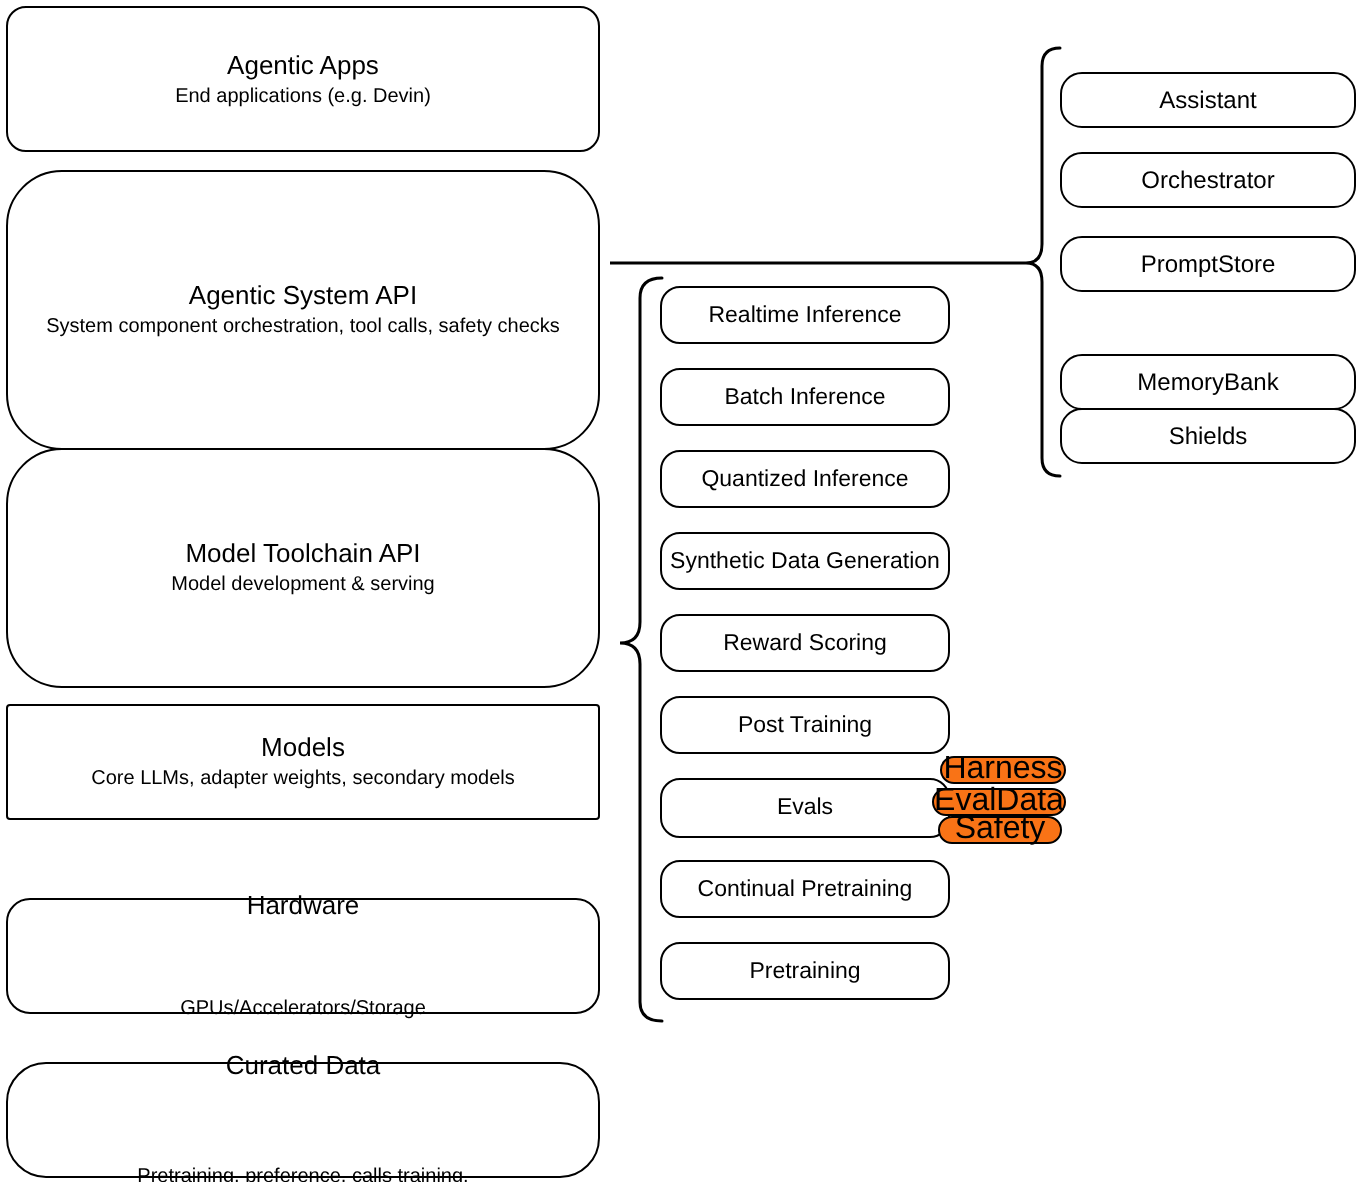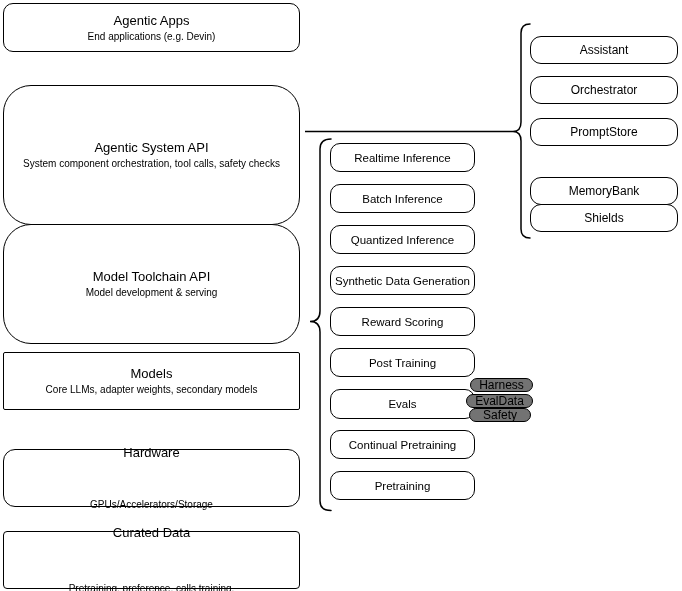--- a/index.html
+++ b/index.html
@@ -30,27 +30,27 @@
     left: 330px; width: 145px; height: 29px;
     border-radius: 10px; font-size: 11.5px; white-space: nowrap;
   }
   .rbox {
     left: 530px; width: 148px; height: 28px;
     border-radius: 11px; font-size: 12px; white-space: nowrap;
   }
   .pill {
     position: absolute;
     box-sizing: border-box;
-    background: #737373;
+    background: #f97316;
     border: 1.5px solid #000000;
     border-radius: 999px;
     display: flex;
     align-items: center;
     justify-content: center;
-    font-size: 12px;
+    font-size: 16px;
     white-space: nowrap;
     z-index: 3;
   }
   #connector-layer {
     position: absolute;
     left: 0; top: 0;
     width: 682px; height: 591px;
     pointer-events: none;
     z-index: 1;
   }
@@ -60,21 +60,21 @@
 <body>
 
 <div id="canvas">
 
   <svg id="connector-layer" viewBox="0 0 682 591" xmlns="http://www.w3.org/2000/svg">
     <path d="M305,131.5 L513,131.5" fill="none" stroke="#000000" stroke-width="1.4"></path>
     <path d="M530,24 C524,24 521,27 521,33 L521,122 C521,128 518.5,131.5 513,131.5 C518.5,131.5 521,135 521,141 L521,229 C521,235 524,238 530,238" fill="none" stroke="#000000" stroke-width="1.5" stroke-linecap="round"></path>
     <path d="M331,139 C324,139 320,142 320,149 L320,311 C320,317.5 317,321.5 310,321.5 C317,321.5 320,325.5 320,332 L320,501 C320,507.5 324,510.5 331,510.5" fill="none" stroke="#000000" stroke-width="1.5" stroke-linecap="round"></path>
   </svg>
 
-  <div class="node lbox" style="top:3px; height:49px; border-radius:10px;">
+  <div class="node lbox" style="top:3px; height:73px; border-radius:10px;">
     <div class="title">Agentic Apps</div>
     <div class="subtitle">End applications (e.g. Devin)</div>
   </div>
 
   <div class="node lbox" style="top:85px; height:140px; border-radius:28px;">
     <div class="title">Agentic System API</div>
     <div class="subtitle">System component orchestration, tool calls, safety checks</div>
   </div>
 
   <div class="node lbox" style="top:224px; height:120px; border-radius:28px;">
@@ -85,21 +85,21 @@
   <div class="node lbox" style="top:352px; height:58px; border-radius:2px;">
     <div class="title">Models</div>
     <div class="subtitle">Core LLMs, adapter weights, secondary models</div>
   </div>
 
   <div class="node lbox" style="top:449px; height:58px; border-radius:12px;gap:36px;">
     <div class="title">Hardware</div>
     <div class="subtitle">GPUs/Accelerators/Storage</div>
   </div>
 
-  <div class="node lbox" style="top:531px; height:58px; border-radius:4px;gap:40px;">
+  <div class="node lbox" style="top:531px; height:58px; border-radius:20px;gap:40px;">
     <div class="title">Curated Data</div>
     <div class="subtitle">Pretraining, preference, calls training.</div>
   </div>
 
   <div class="node mbox" style="top:143px;">
     <span>Realtime Inference</span>
   </div>
   <div class="node mbox" style="top:184px;">
     <span>Batch Inference</span>
   </div>

